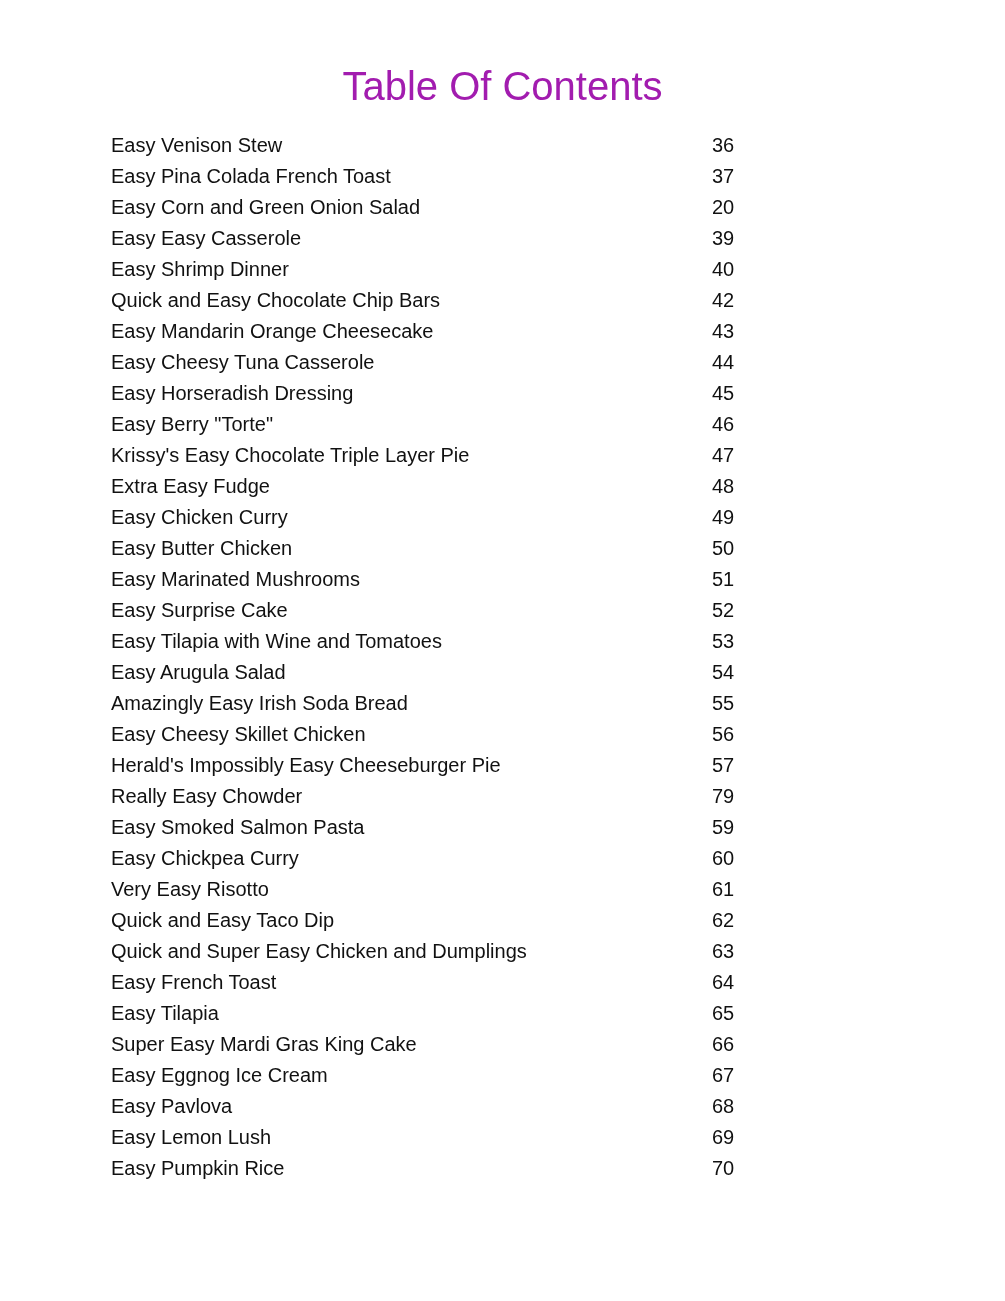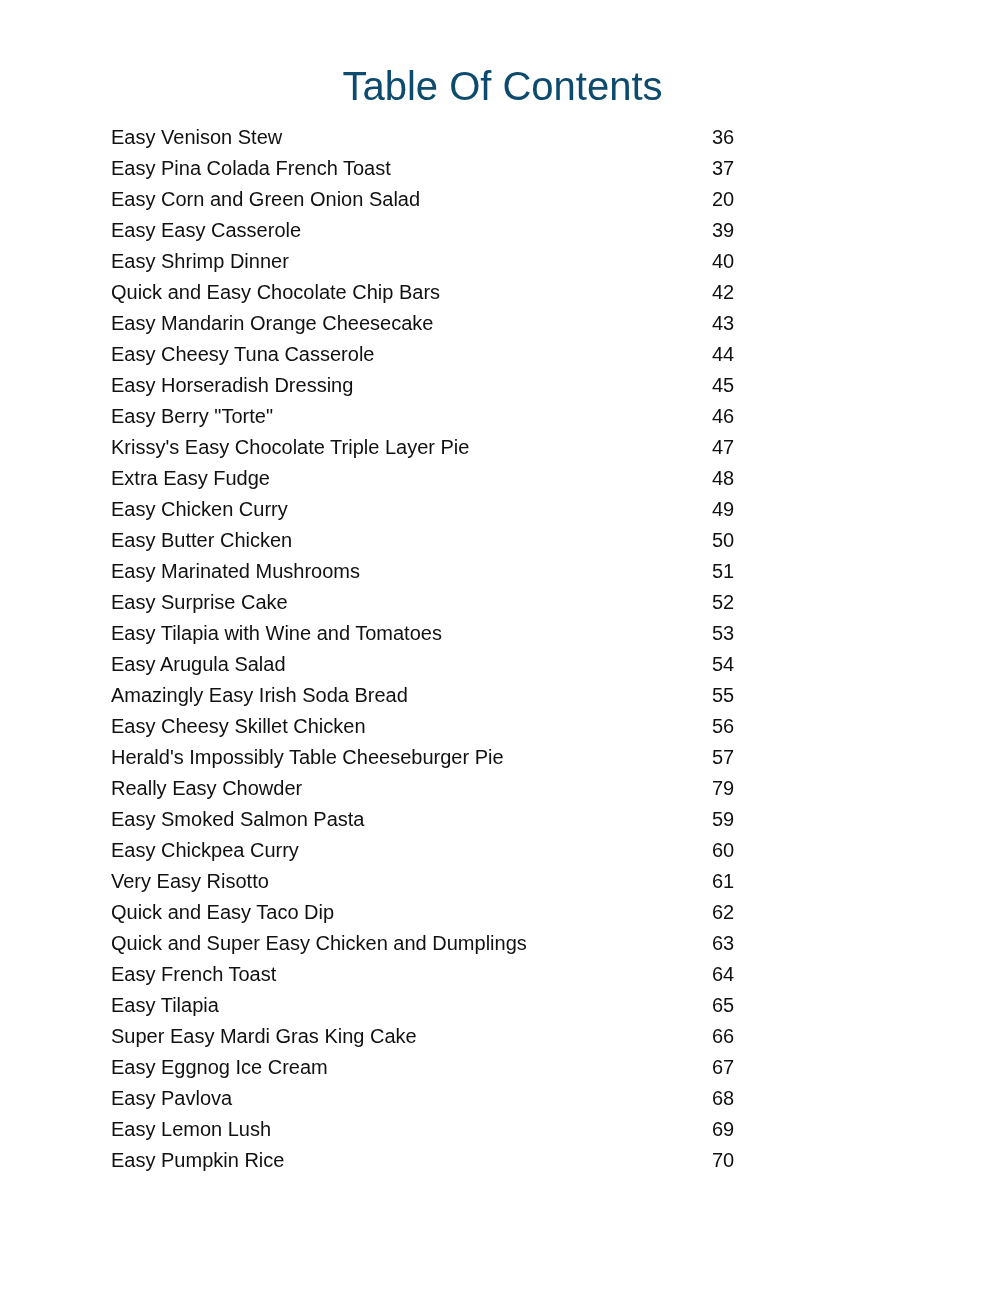--- a/index.html
+++ b/index.html
@@ -21,24 +21,24 @@
     position: relative;
   }
   .page-title {
     margin: 0;
     padding-top: 62px;
     font-size: 40px;
     line-height: 48px;
     font-weight: 400;
     text-align: center;
     letter-spacing: 0px;
-    color: #0c4a6e;
+    color: #a21caf;
   }
   .toc-list {
-    margin-top: 12px;
+    margin-top: 20px;
     margin-left: 111px;
     width: 649px; 
   }
   .toc-row {
     display: flex;
     align-items: baseline;
     height: 31px;
     line-height: 31px;
     font-size: 20px;
   }
@@ -134,21 +134,21 @@
       </div>
       <div class="toc-row">
         <span class="toc-entry-title">Amazingly Easy Irish Soda Bread</span>
         <span class="toc-entry-page">55</span>
       </div>
       <div class="toc-row">
         <span class="toc-entry-title">Easy Cheesy Skillet Chicken</span>
         <span class="toc-entry-page">56</span>
       </div>
       <div class="toc-row">
-        <span class="toc-entry-title">Herald's Impossibly Table Cheeseburger Pie</span>
+        <span class="toc-entry-title">Herald's Impossibly Easy Cheeseburger Pie</span>
         <span class="toc-entry-page">57</span>
       </div>
       <div class="toc-row">
         <span class="toc-entry-title">Really Easy Chowder</span>
         <span class="toc-entry-page">79</span>
       </div>
       <div class="toc-row">
         <span class="toc-entry-title">Easy Smoked Salmon Pasta</span>
         <span class="toc-entry-page">59</span>
       </div>

